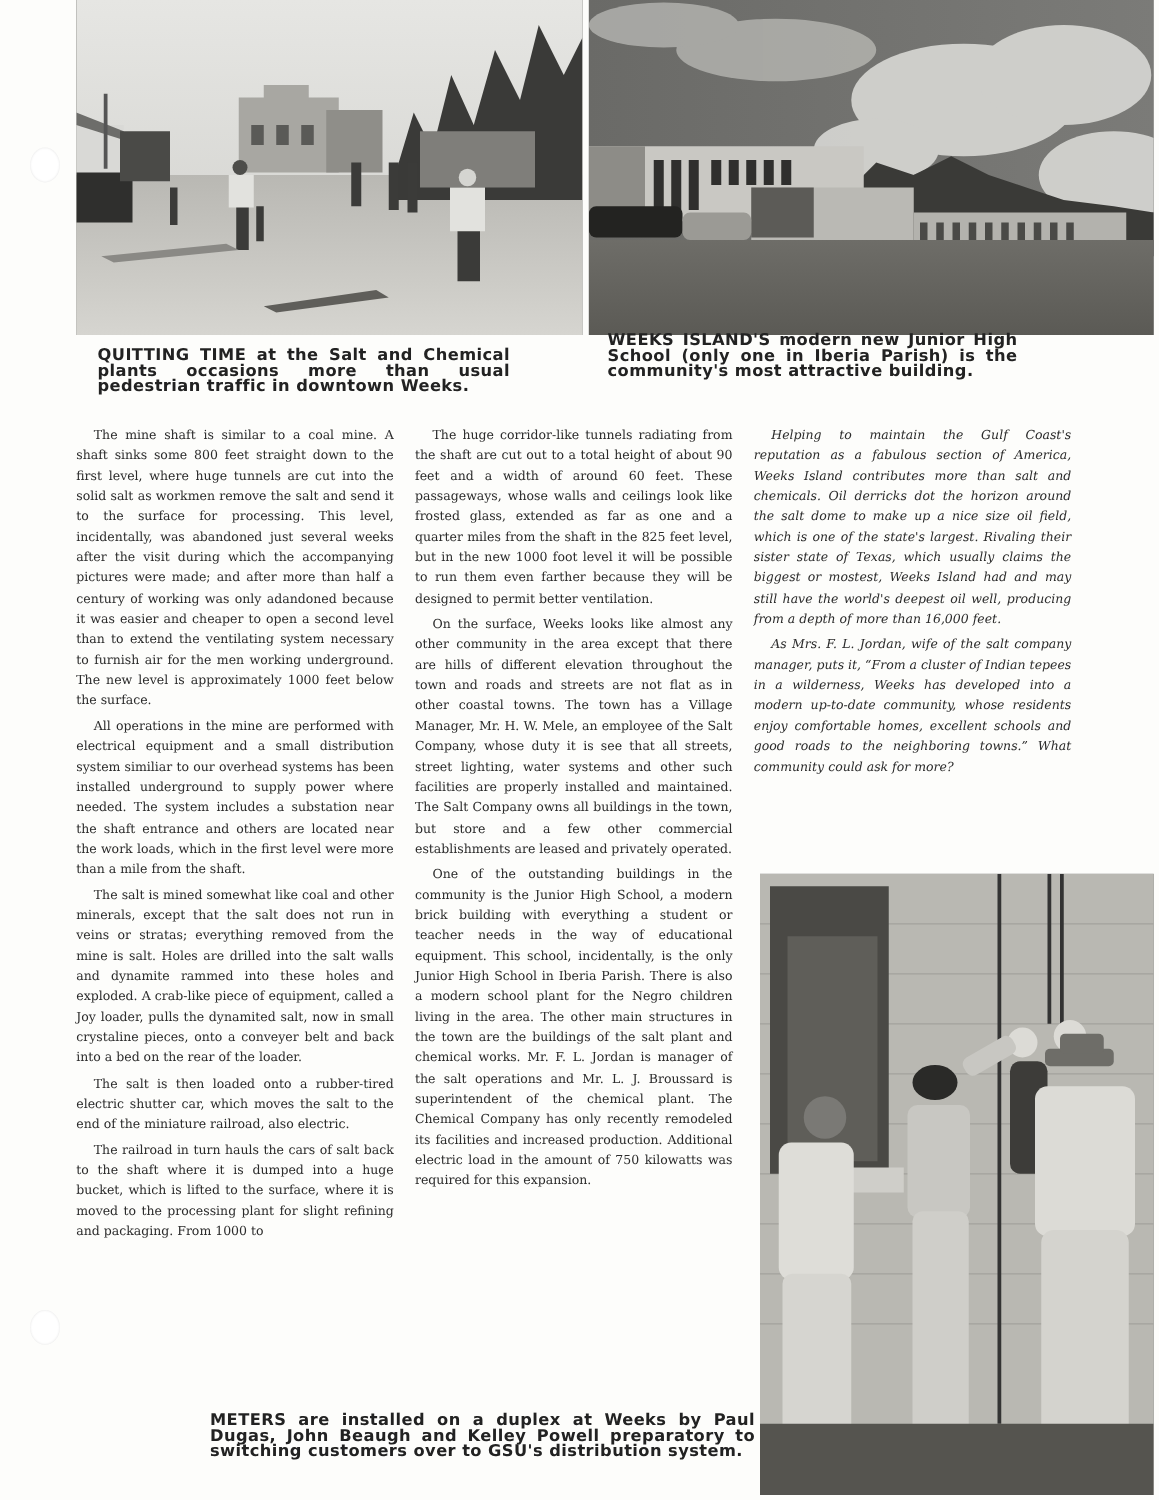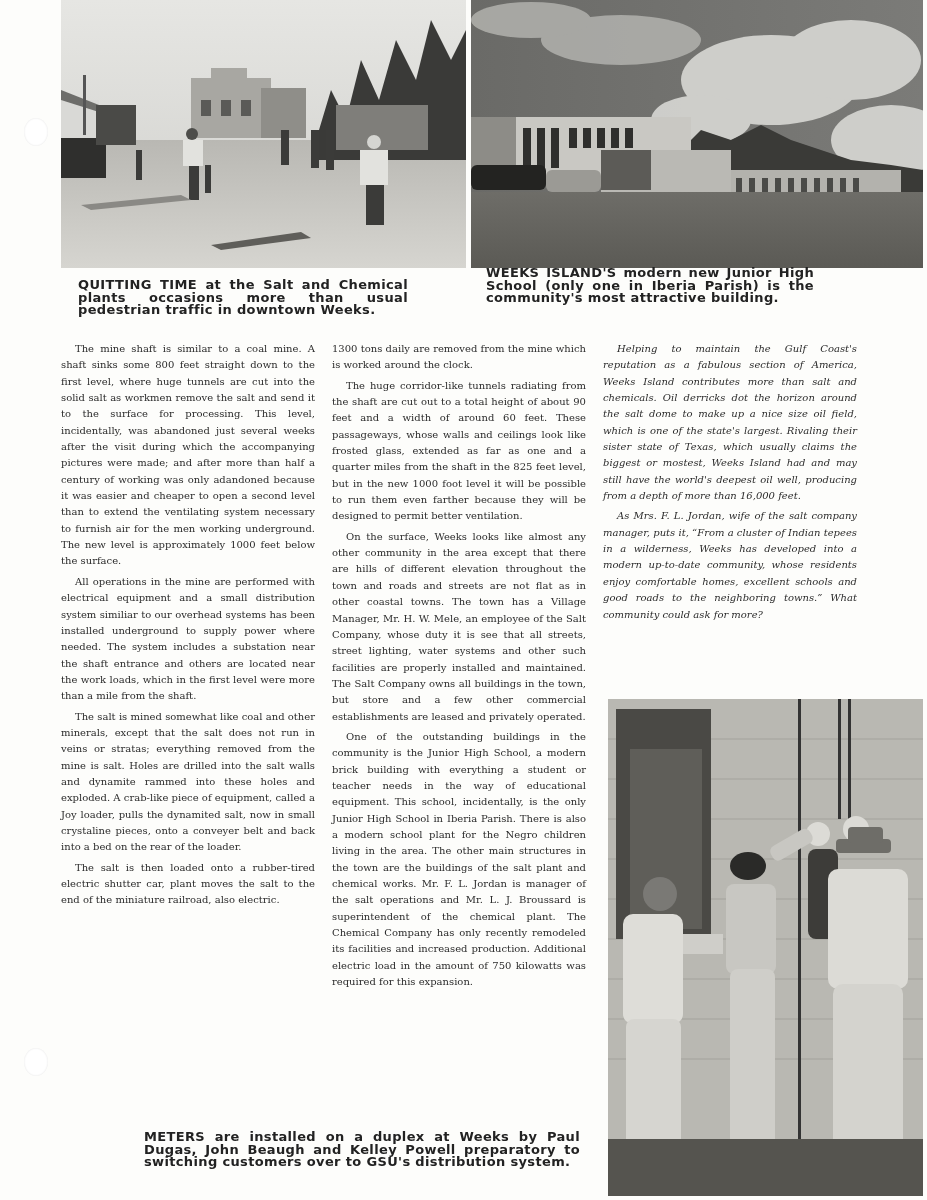--- a/index.html
+++ b/index.html
@@ -167,25 +167,25 @@
   <span class="lead">QUITTING TIME</span><span> at the Salt and Chemical plants occasions more than usual pedestrian traffic in downtown Weeks.</span>
 </p>
 <p class="caption" style="left:486px; top:267px; width:328px;">
   <span class="lead">WEEKS ISLAND'S</span><span> modern new Junior High School (only one in Iberia Parish) is the community's most attractive building.</span>
 </p>
 
 <div class="col" style="left:61px;">
   <p>The mine shaft is similar to a coal mine. A shaft sinks some 800 feet straight down to the first level, where huge tunnels are cut into the solid salt as workmen remove the salt and send it to the surface for processing. This level, incidentally, was abandoned just several weeks after the visit during which the accompanying pictures were made; and after more than half a century of working was only adandoned because it was easier and cheaper to open a second level than to extend the ventilating system necessary to furnish air for the men working underground. The new level is approximately 1000 feet below the surface.</p>
   <p>All operations in the mine are performed with electrical equipment and a small distribution system similiar to our overhead systems has been installed underground to supply power where needed. The system includes a substation near the shaft entrance and others are located near the work loads, which in the first level were more than a mile from the shaft.</p>
   <p>The salt is mined somewhat like coal and other minerals, except that the salt does not run in veins or stratas; everything removed from the mine is salt. Holes are drilled into the salt walls and dynamite rammed into these holes and exploded. A crab-like piece of equipment, called a Joy loader, pulls the dynamited salt, now in small crystaline pieces, onto a conveyer belt and back into a bed on the rear of the loader.</p>
-  <p>The salt is then loaded onto a rubber-tired electric shutter car, plant moves the salt to the end of the miniature railroad, also electric.</p>
+  <p>The salt is then loaded onto a rubber-tired electric shutter car, which moves the salt to the end of the miniature railroad, also electric.</p>
+  <p>The railroad in turn hauls the cars of salt back to the shaft where it is dumped into a huge bucket, which is lifted to the surface, where it is moved to the processing plant for slight refining and packaging. From 1000 to</p>
 </div>
 
 <div class="col" style="left:332px;">
-  <p class="cont">1300 tons daily are removed from the mine which is worked around the clock.</p>
   <p>The huge corridor-like tunnels radiating from the shaft are cut out to a total height of about 90 feet and a width of around 60 feet. These passageways, whose walls and ceilings look like frosted glass, extended as far as one and a quarter miles from the shaft in the 825 feet level, but in the new 1000 foot level it will be possible to run them even farther because they will be designed to permit better ventilation.</p>
   <p>On the surface, Weeks looks like almost any other community in the area except that there are hills of different elevation throughout the town and roads and streets are not flat as in other coastal towns. The town has a Village Manager, Mr. H. W. Mele, an employee of the Salt Company, whose duty it is see that all streets, street lighting, water systems and other such facilities are properly installed and maintained. The Salt Company owns all buildings in the town, but store and a few other commercial establishments are leased and privately operated.</p>
   <p>One of the outstanding buildings in the community is the Junior High School, a modern brick building with everything a student or teacher needs in the way of educational equipment. This school, incidentally, is the only Junior High School in Iberia Parish. There is also a modern school plant for the Negro children living in the area. The other main structures in the town are the buildings of the salt plant and chemical works. Mr. F. L. Jordan is manager of the salt operations and Mr. L. J. Broussard is superintendent of the chemical plant. The Chemical Company has only recently remodeled its facilities and increased production. Additional electric load in the amount of 750 kilowatts was required for this expansion.</p>
 </div>
 
 <div class="col" style="left:603px;font-style:italic;">
   <p>Helping to maintain the Gulf Coast's reputation as a fabulous section of America, Weeks Island contributes more than salt and chemicals. Oil derricks dot the horizon around the salt dome to make up a nice size oil field, which is one of the state's largest. Rivaling their sister state of Texas, which usually claims the biggest or mostest, Weeks Island had and may still have the world's deepest oil well, producing from a depth of more than 16,000 feet.</p>
   <p>As Mrs. F. L. Jordan, wife of the salt company manager, puts it, “From a cluster of Indian tepees in a wilderness, Weeks has developed into a modern up-to-date community, whose residents enjoy comfortable homes, excellent schools and good roads to the neighboring towns.” What community could ask for more?</p>
 </div>
 
@@ -228,15 +228,15 @@
 
     <rect x="228" y="140" width="55" height="14" rx="4" fill="#6e6d68"></rect>
     <rect x="240" y="128" width="35" height="16" rx="4" fill="#6e6d68"></rect>
     <rect x="220" y="170" width="80" height="120" rx="10" fill="#dcdbd6"></rect>
     <rect x="225" y="285" width="70" height="190" rx="10" fill="#d4d3ce"></rect>
 
     <rect y="440" width="315" height="57" fill="#55544f"></rect>
   </svg>
 </div>
 
-<p class="caption" style="left:144px; top:1131px; width:436px;">
+<p class="caption" style="left:168px; top:1131px; width:436px;">
   <span class="lead">METERS</span><span> are installed on a duplex at Weeks by Paul Dugas, John Beaugh and Kelley Powell preparatory to switching customers over to GSU's distribution system.</span>
 </p>
 
 </body></html>

